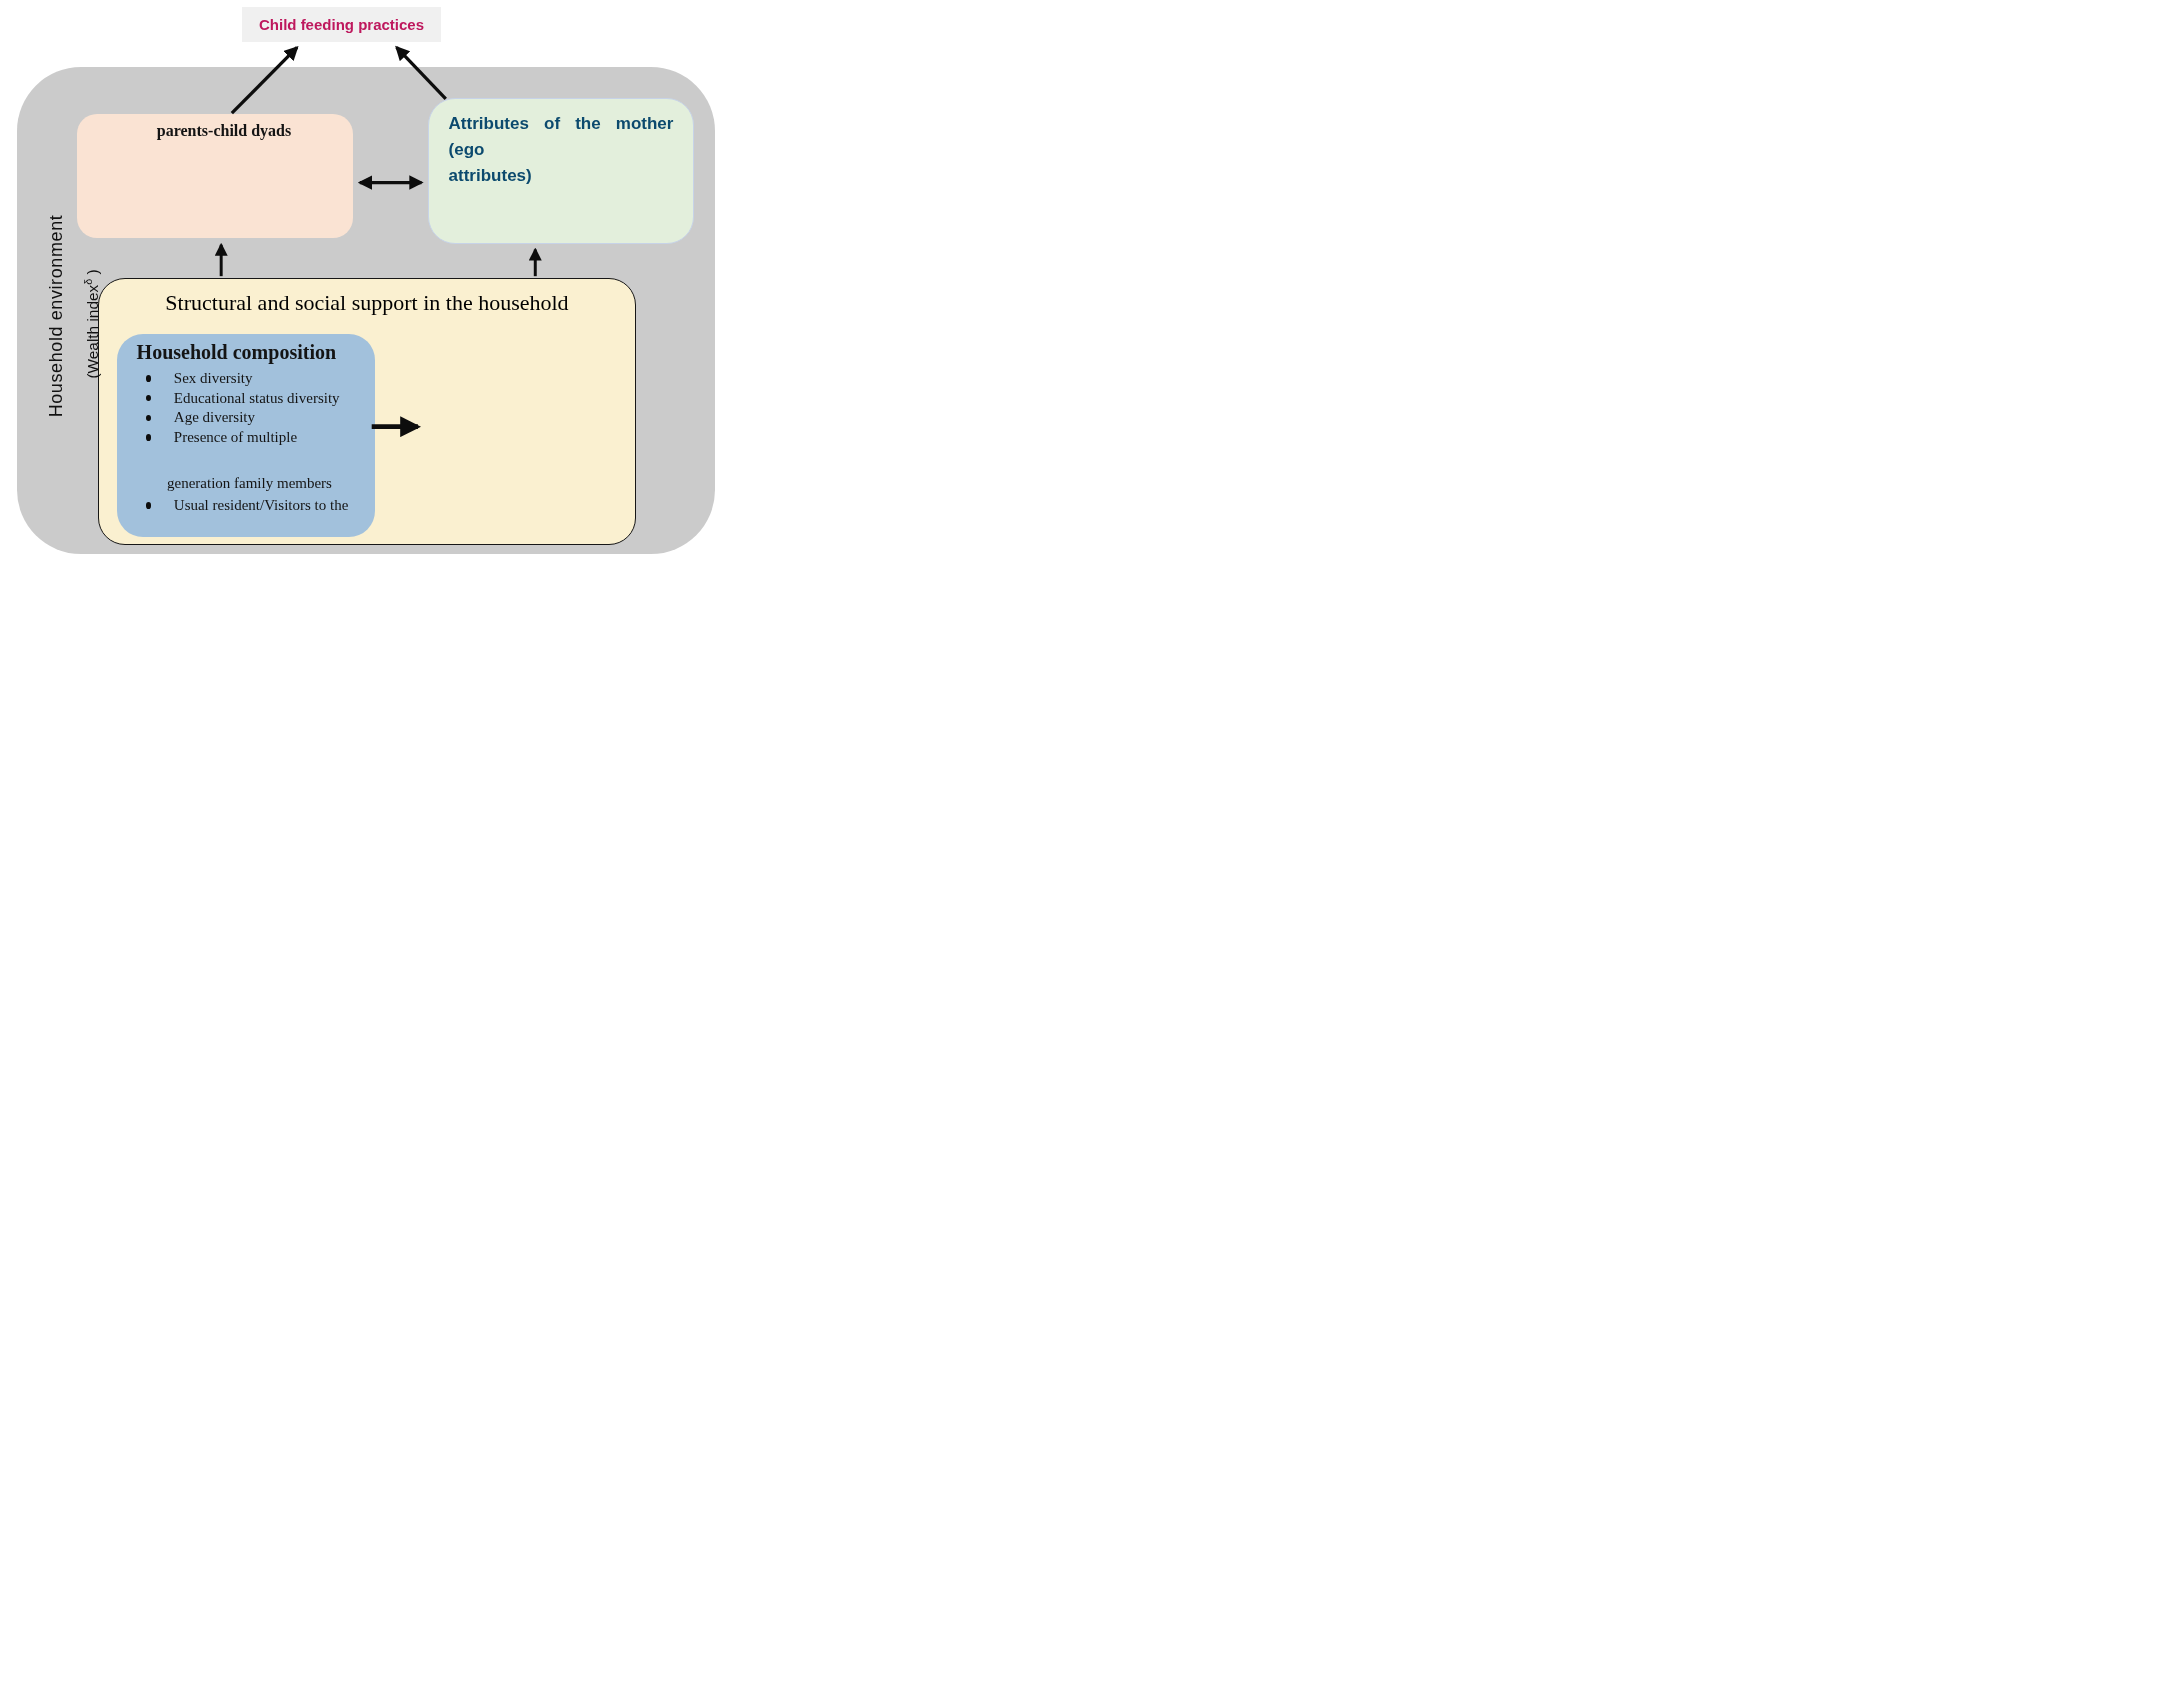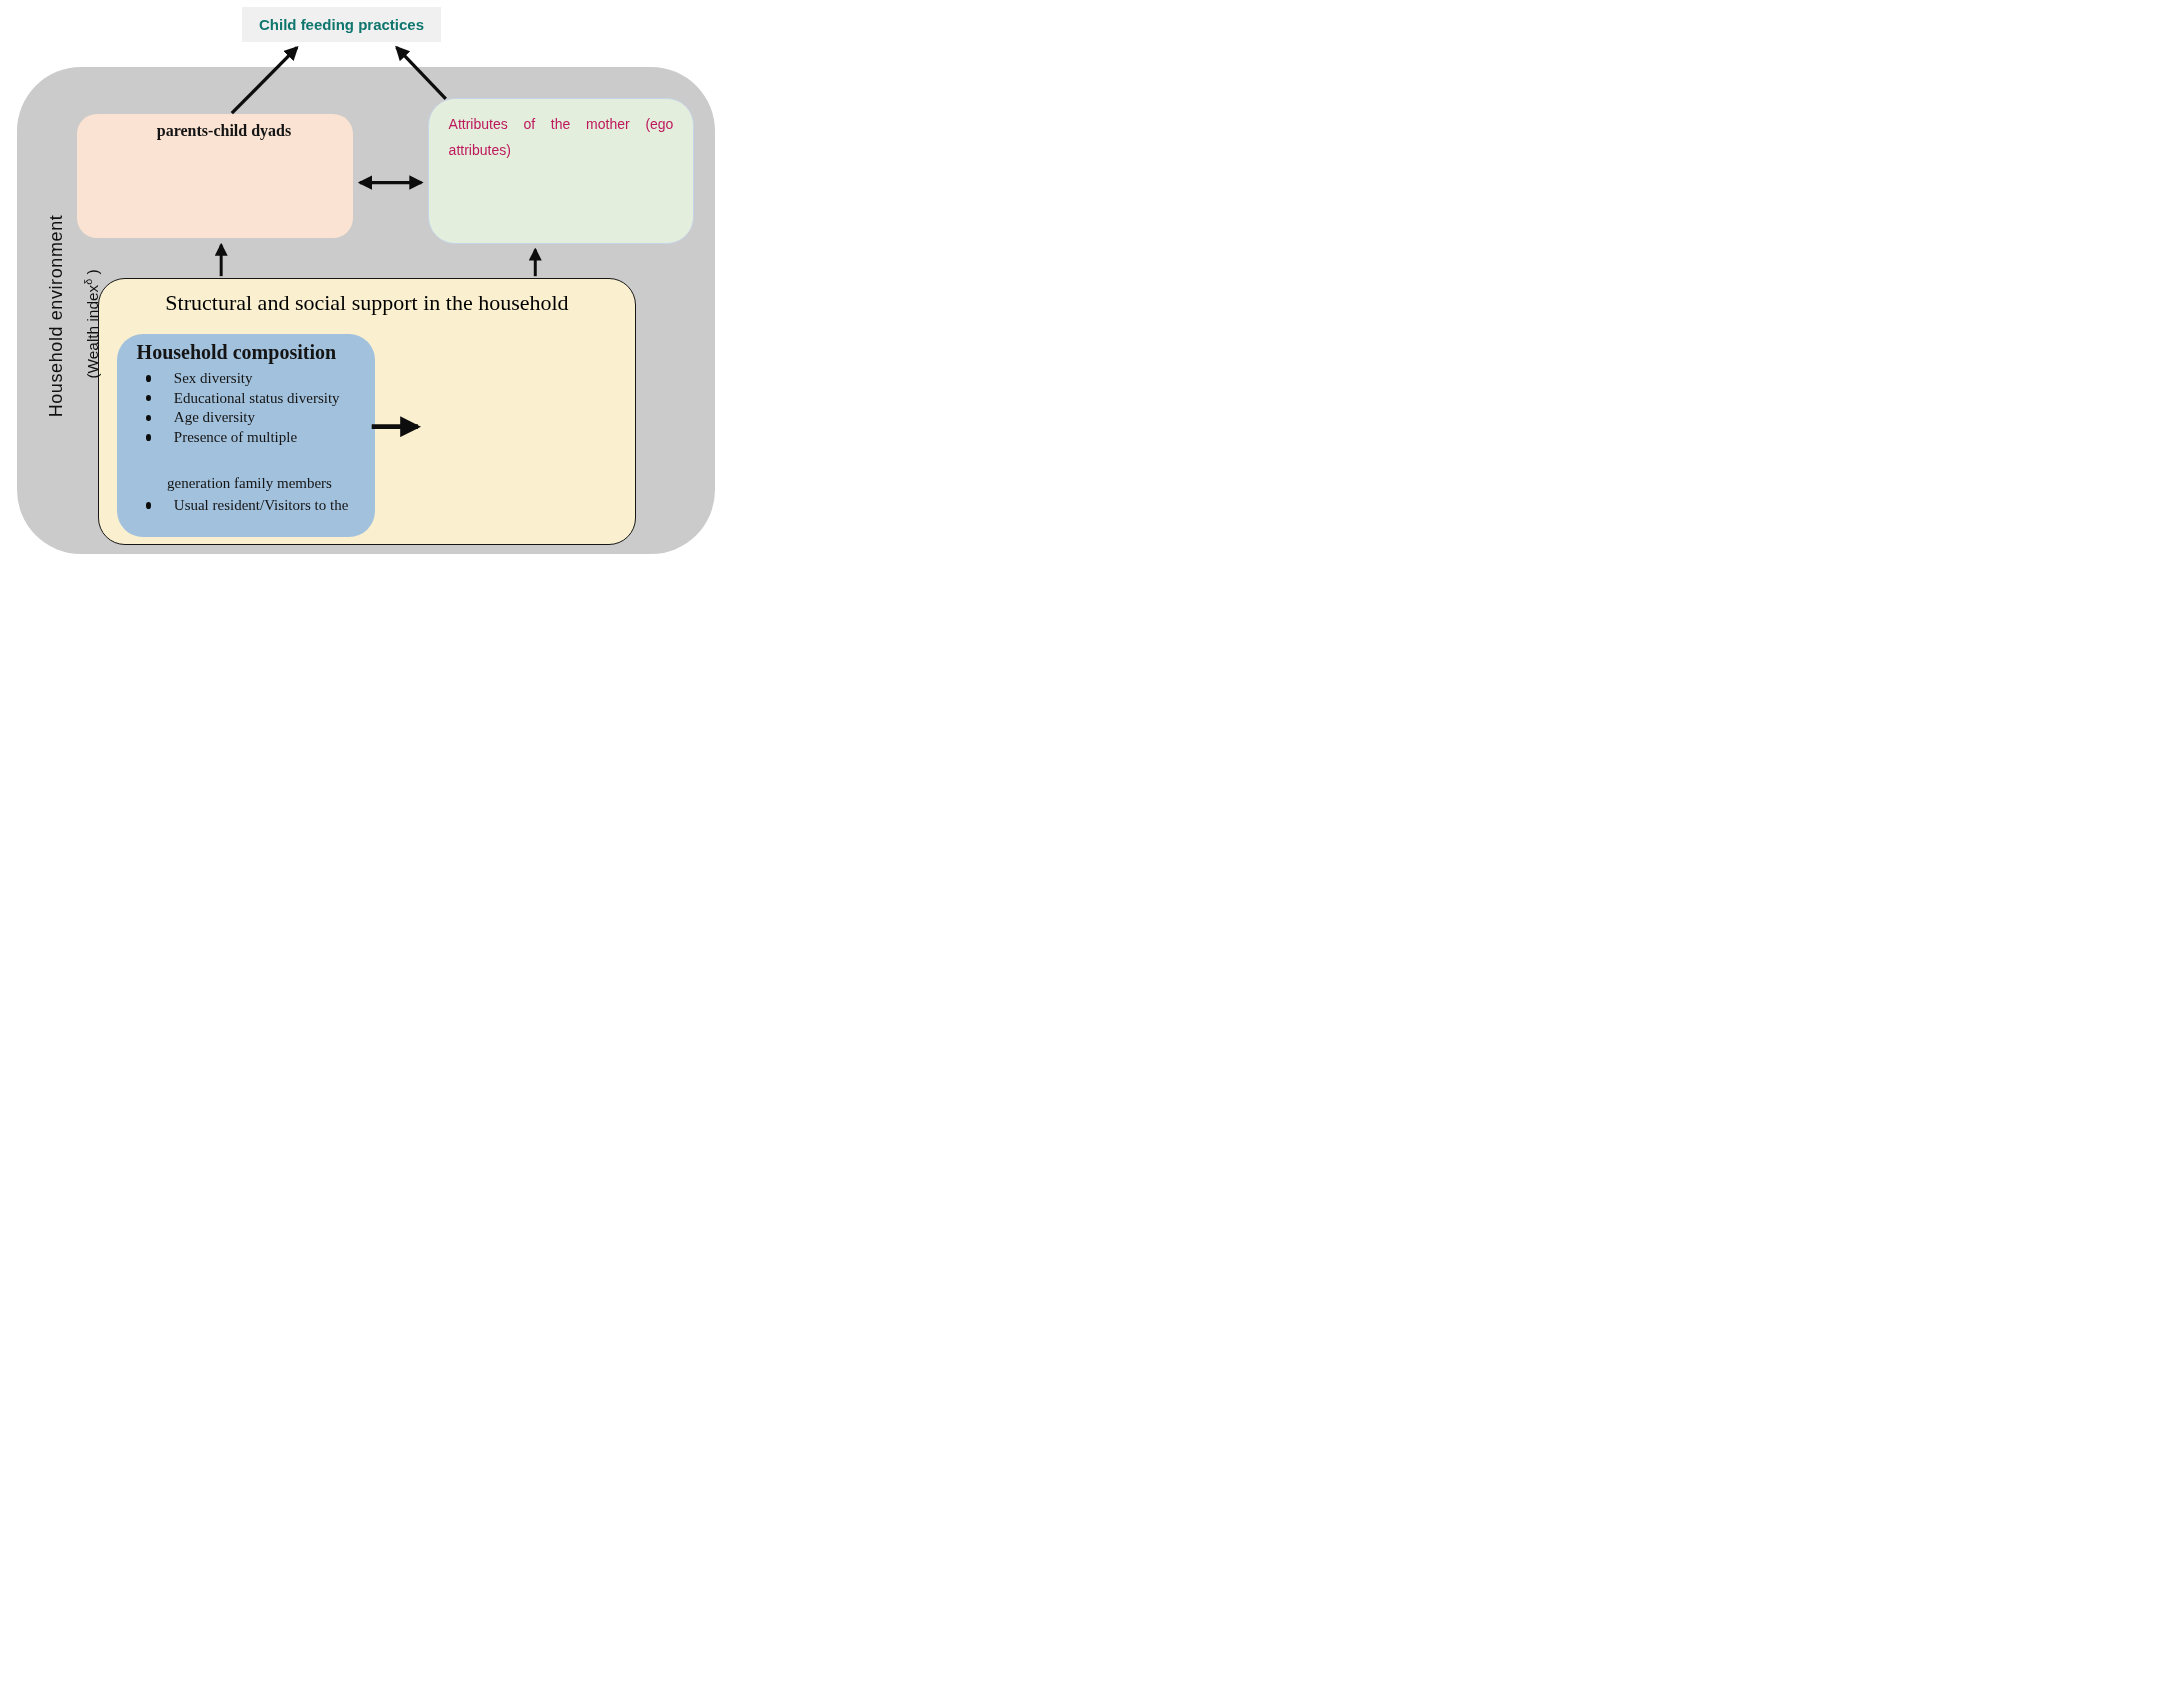--- a/index.html
+++ b/index.html
@@ -8,21 +8,21 @@
     font-family:"Liberation Serif", serif;color:#141414;overflow:hidden;
   }
   
   .outer-env{
     position:absolute;left:16.6px;top:67px;width:698px;height:487px;
     background:#cbcbcb;border-radius:64px;
   }
   .feeding-box{
     position:absolute;left:242px;top:6.5px;width:199px;height:35px;
     background:#f0f0f0;display:flex;align-items:center;justify-content:center;
-    font-family:"Liberation Sans", sans-serif;font-weight:bold;font-size:15px;color:#0f766e;
+    font-family:"Liberation Sans", sans-serif;font-weight:bold;font-size:15px;color:#be185d;
   }
   .parents-box{
     position:absolute;left:77px;top:114px;width:276px;height:124px;
     background:#fae3d3;border-radius:20px;
   }
   .mother-box{
     position:absolute;left:428px;top:98px;width:266px;height:146px;
     background:#e3efdc;border-radius:27px;border:1.2px solid #c7d3e8;box-sizing:border-box;
     font-family:"Liberation Sans", sans-serif;
   }
@@ -38,21 +38,21 @@
     position:absolute;left:415px;top:333px;width:203px;height:190px;
     background:linear-gradient(165deg,#98abe0 0%,#8c9ed7 55%,#8294cd 100%);
     border-radius:26px;
   }
   
   .parents-title{margin:8.3px 0 0 18px;font-weight:bold;font-size:16px;white-space:nowrap;text-align:center;}
   .parents-box ul{list-style:none;margin:6px 0 0 0;padding:0;}
   .parents-box li{height:28.4px;display:flex;align-items:center;padding-left:14.2px;white-space:nowrap;font-size:16px;}
   .parents-box .dot{margin-right:20px;}
 
-  .mother-title{margin:12px 19.6px 0 19.6px;font-weight:normal;font-size:14px;line-height:26px;color:#be185d;}
+  .mother-title{margin:12px 19.6px 0 19.6px;font-weight:bold;font-size:17px;line-height:26px;color:#0c4a6e;}
   .mother-title .l1{text-align:justify;text-align-last:justify;}
   .mother-box ul{list-style:none;margin:6px 0 0 0;padding:0;}
   .mother-box li{height:26px;display:flex;align-items:center;padding-left:17px;white-space:nowrap;font-size:14.2px;}
   .mother-box .dot{margin-right:20px;width:4.7px;height:6px;}
 
   .support-title{
     margin-top:10.7px;text-align:center;font-size:22px;line-height:26px;white-space:nowrap;color:#000000;
   }
   .composition-title{margin:7.1px 0 0 19.6px;font-weight:bold;font-size:20px;white-space:nowrap;}
   .composition-box ul{list-style:none;margin:4.7px 0 0 0;padding:0;}

